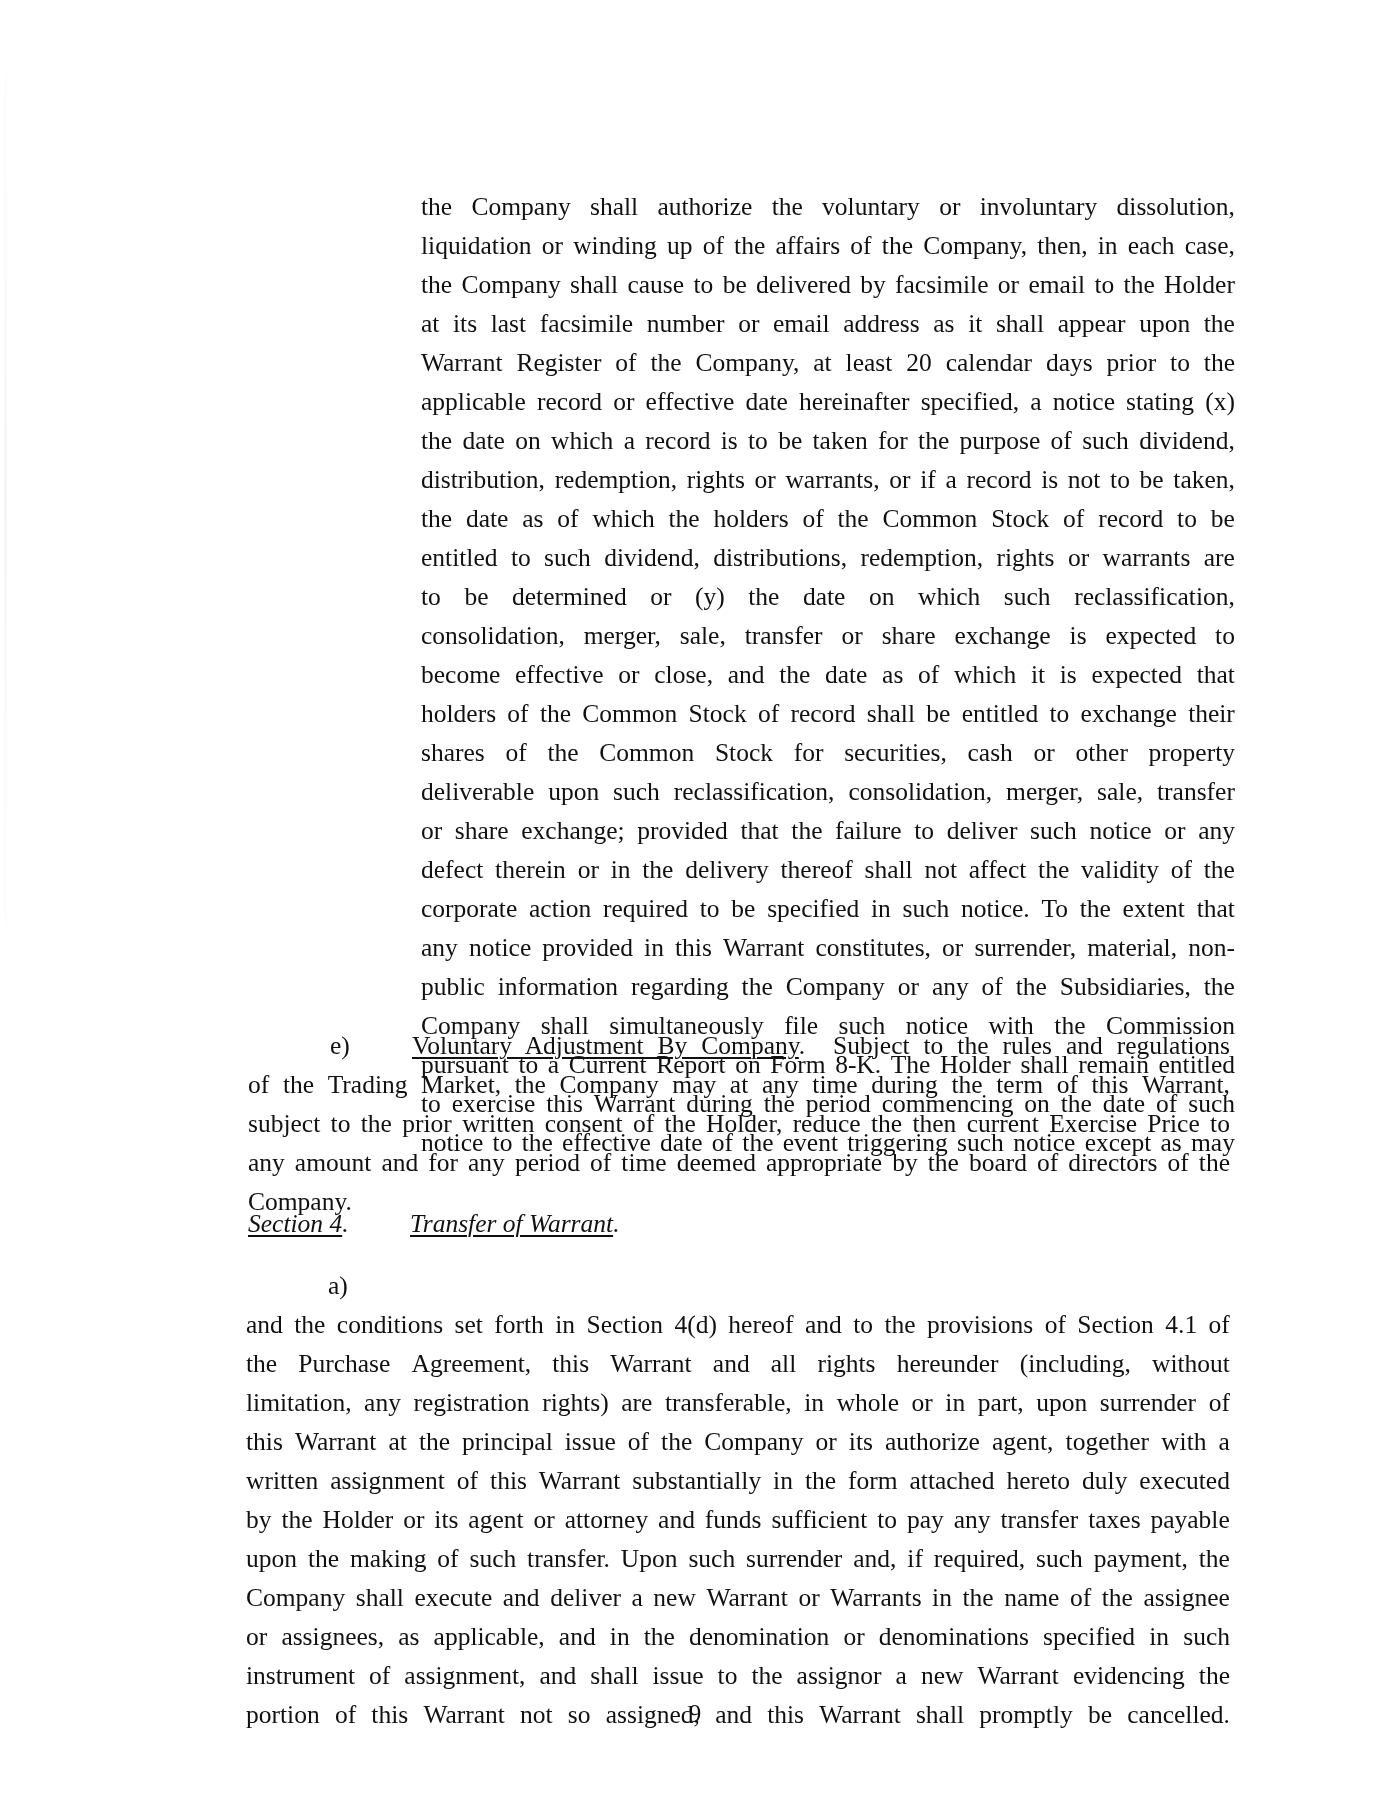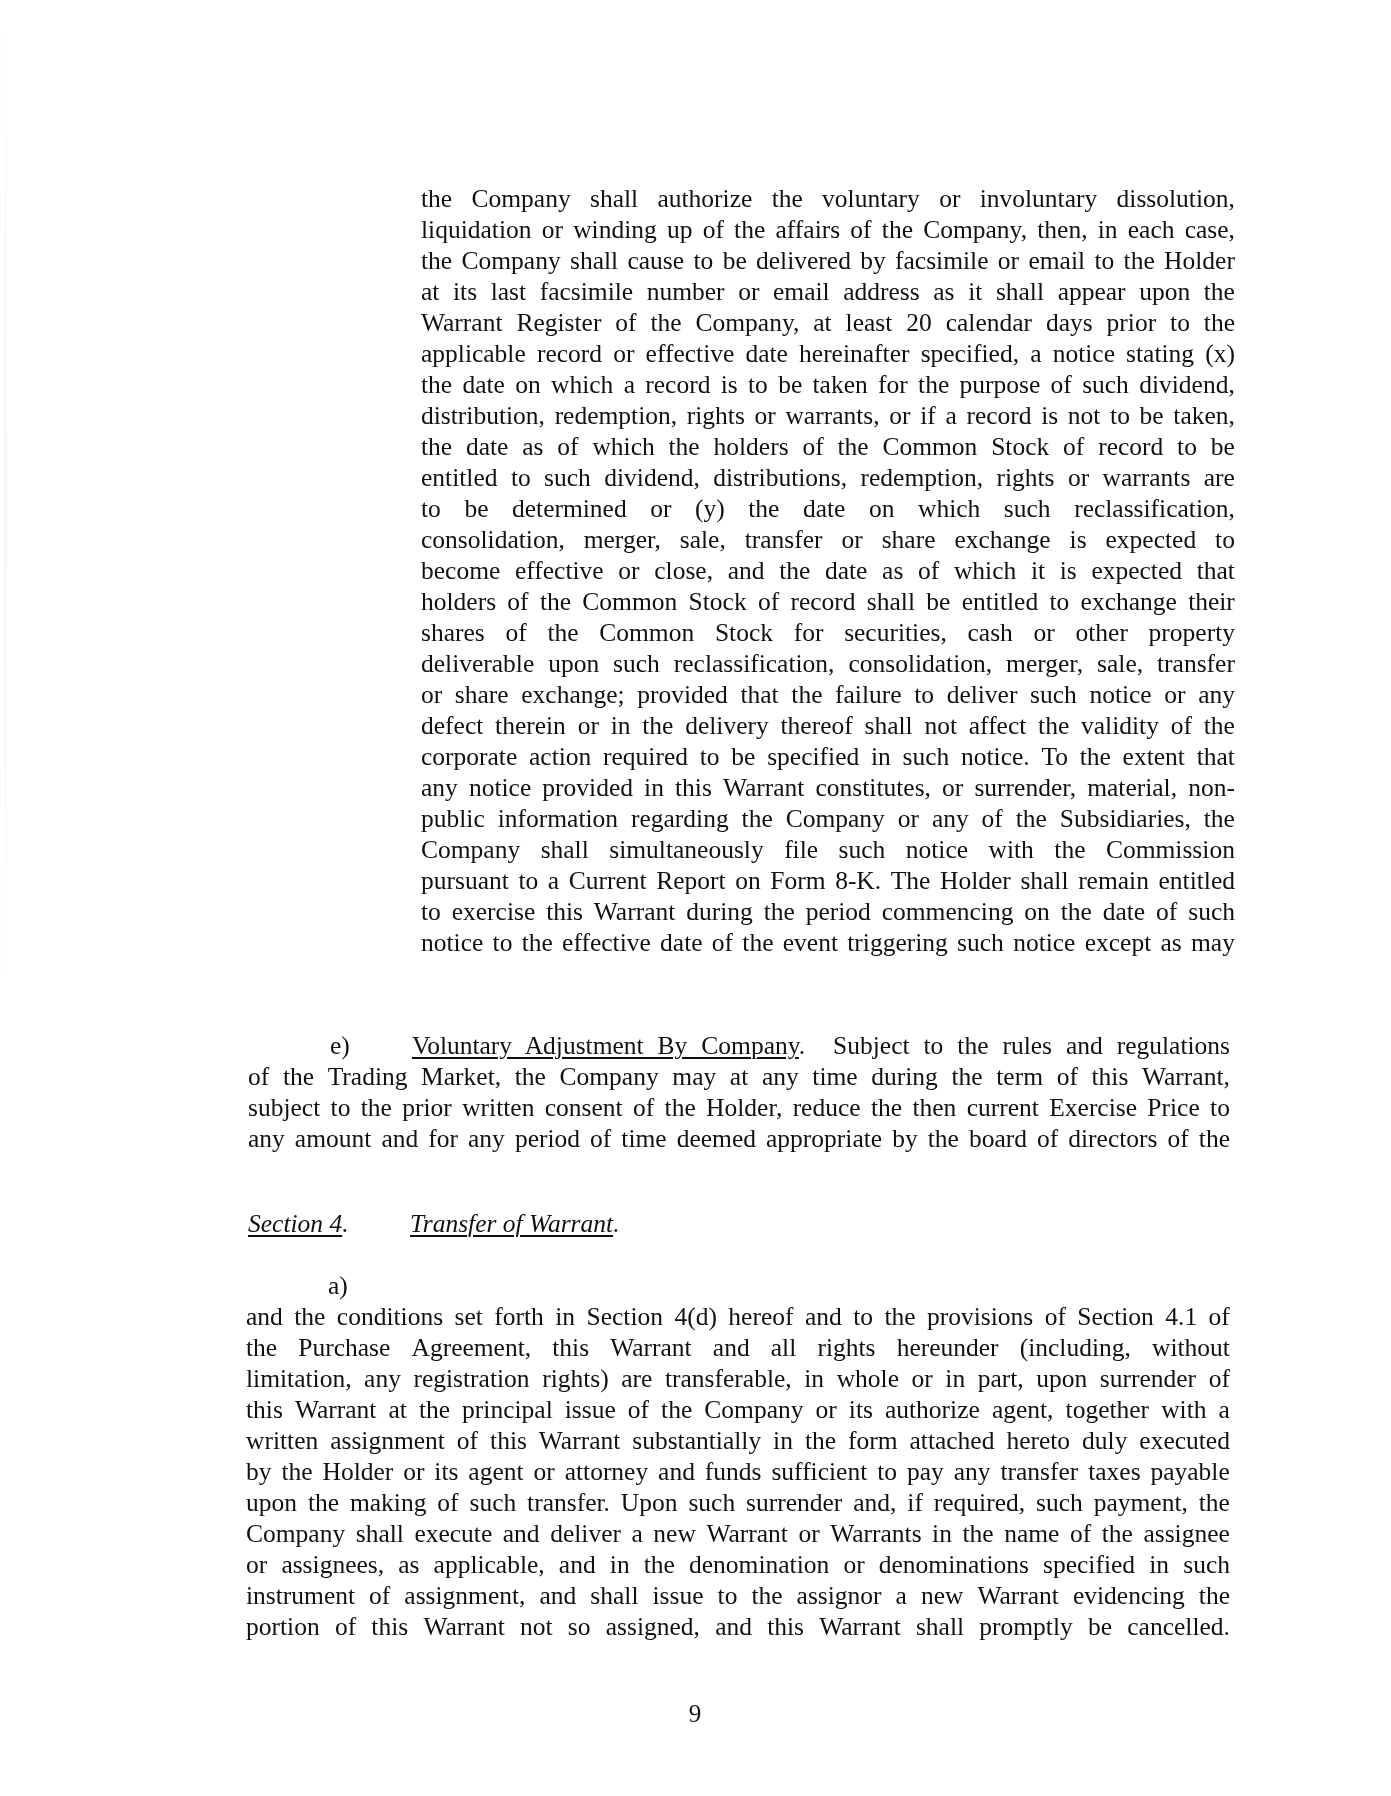--- a/index.html
+++ b/index.html
@@ -28,21 +28,21 @@
   #block-a { left: 246px; top: 1270px; width: 984px; }
 
   .first-row { display: block; height: 31px; line-height: 31px; white-space: nowrap; position: relative; }
   .label { position: absolute; left: 82px; }
   .lead { position: absolute; left: 164px; right: 0; text-align: justify; text-align-last: justify; white-space: normal; }
   .s4-num { position: absolute; left: 0; }
   .s4-title { position: absolute; left: 162px; }
 
   .page-number { position: absolute; left: 680px; top: 1700px; width: 30px; text-align: center; font-size: 25px; }
   
-  .jline { display: flex; justify-content: space-between; height: 31px; line-height: 31px; white-space: nowrap; }
+  .jline { display: flex; justify-content: space-between; height: 31px; line-height: 31px; white-space: nowrap; margin-top: 8px; }
   .jline.last { justify-content: flex-start; gap: 0; }
 </style>
 </head>
 <body>
 
 <div class="page">
   <div class="scan-edge"></div>
 
   <div class="block" id="block-d">
       <div class="jline">
@@ -459,20 +459,21 @@
           <span>deemed</span>
           <span>appropriate</span>
           <span>by</span>
           <span>the</span>
           <span>board</span>
           <span>of</span>
           <span>directors</span>
           <span>of</span>
           <span>the</span>
         </div>
+        <div class="jline last" style="white-space: pre;">Company.</div>
       </div>
   </div>
 
   <div class="block" id="block-s4">
     <div class="first-row">
       <span class="s4-num"><span class="u">Section 4</span><span>.</span></span>
       <span class="s4-title"><span class="u">Transfer of Warrant</span><span>.</span></span>
     </div>
   </div>
 

